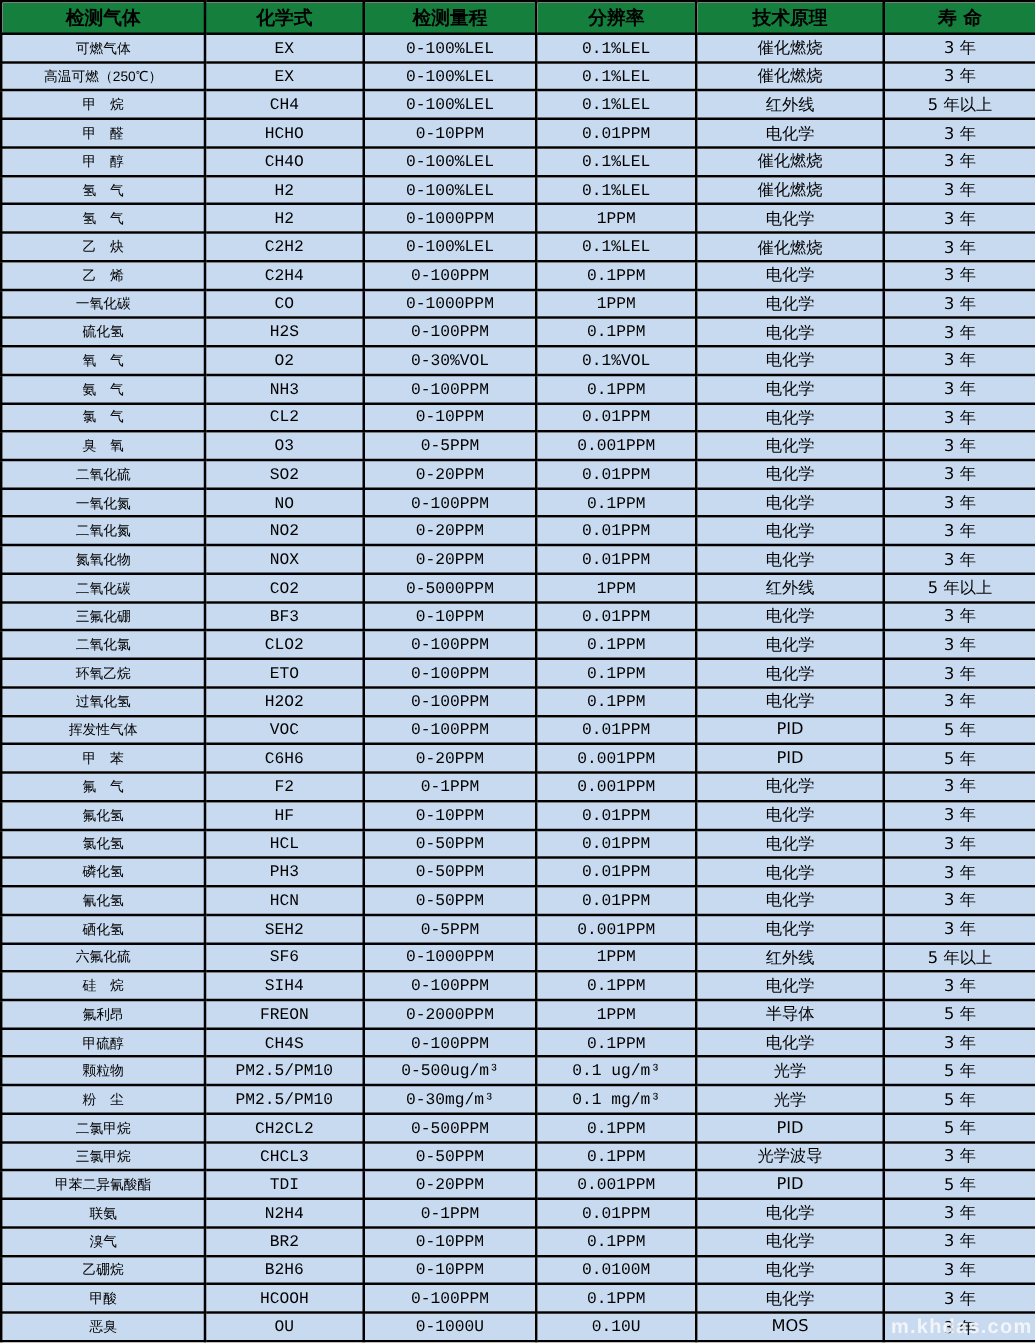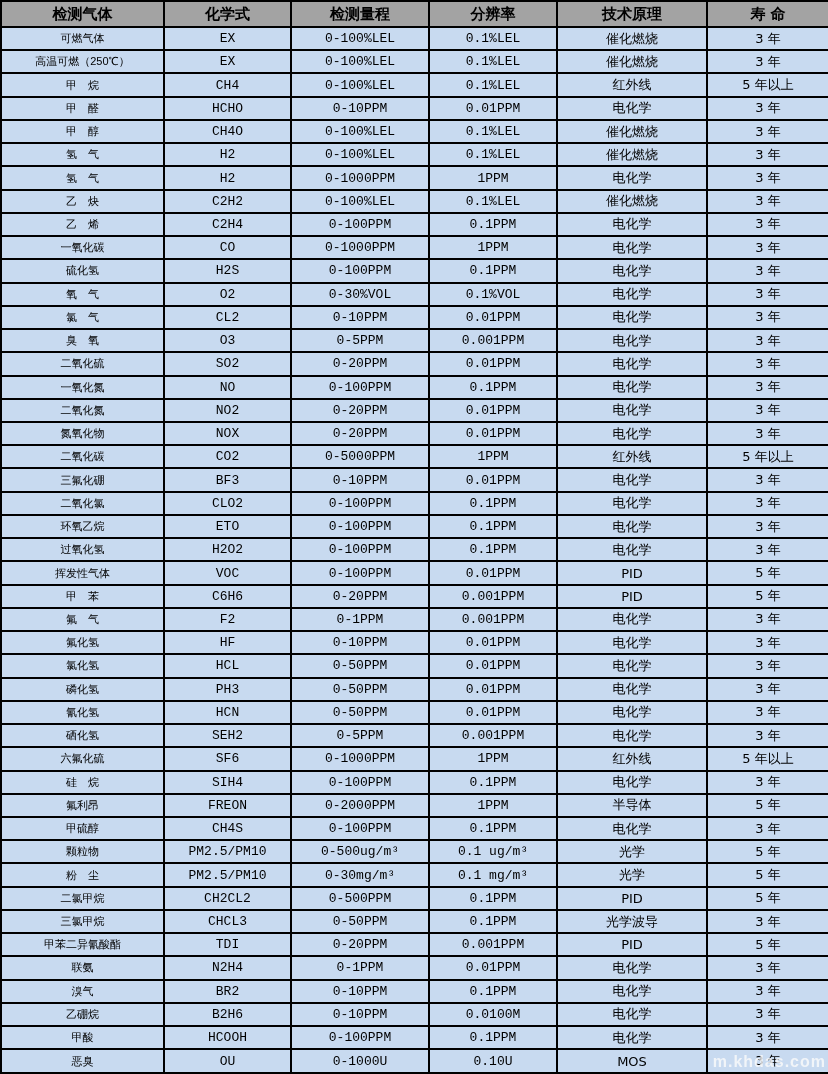--- a/index.html
+++ b/index.html
@@ -18,21 +18,21 @@
   th, td {
     border: 2px solid #000000;
     text-align: center;
     vertical-align: middle;
     padding: 0 2px;
     overflow: hidden;
     white-space: nowrap;
     color: #000000;
   }
   th {
-    background: #a3a3a3;
+    background: #15803d;
     font-size: 15px;
     font-weight: bold;
     height: 24px;
     font-family: "DejaVu Sans", sans-serif;
   }
   td {
     background: #C8DAF0;
     font-size: 13px;
     font-weight: normal;
     font-family: "Liberation Mono", "DejaVu Sans", monospace;
@@ -163,20 +163,28 @@
       </tr>
       <tr>
         <td class="gas-name">氧　气</td>
         <td class="formula">O2</td>
         <td class="range">0-30%VOL</td>
         <td class="resolution">0.1%VOL</td>
         <td class="principle">电化学</td>
         <td class="lifespan">3 年</td>
       </tr>
       <tr>
+        <td class="gas-name">氨　气</td>
+        <td class="formula">NH3</td>
+        <td class="range">0-100PPM</td>
+        <td class="resolution">0.1PPM</td>
+        <td class="principle">电化学</td>
+        <td class="lifespan">3 年</td>
+      </tr>
+      <tr>
         <td class="gas-name">氯　气</td>
         <td class="formula">CL2</td>
         <td class="range">0-10PPM</td>
         <td class="resolution">0.01PPM</td>
         <td class="principle">电化学</td>
         <td class="lifespan">3 年</td>
       </tr>
       <tr>
         <td class="gas-name">臭　氧</td>
         <td class="formula">O3</td>

